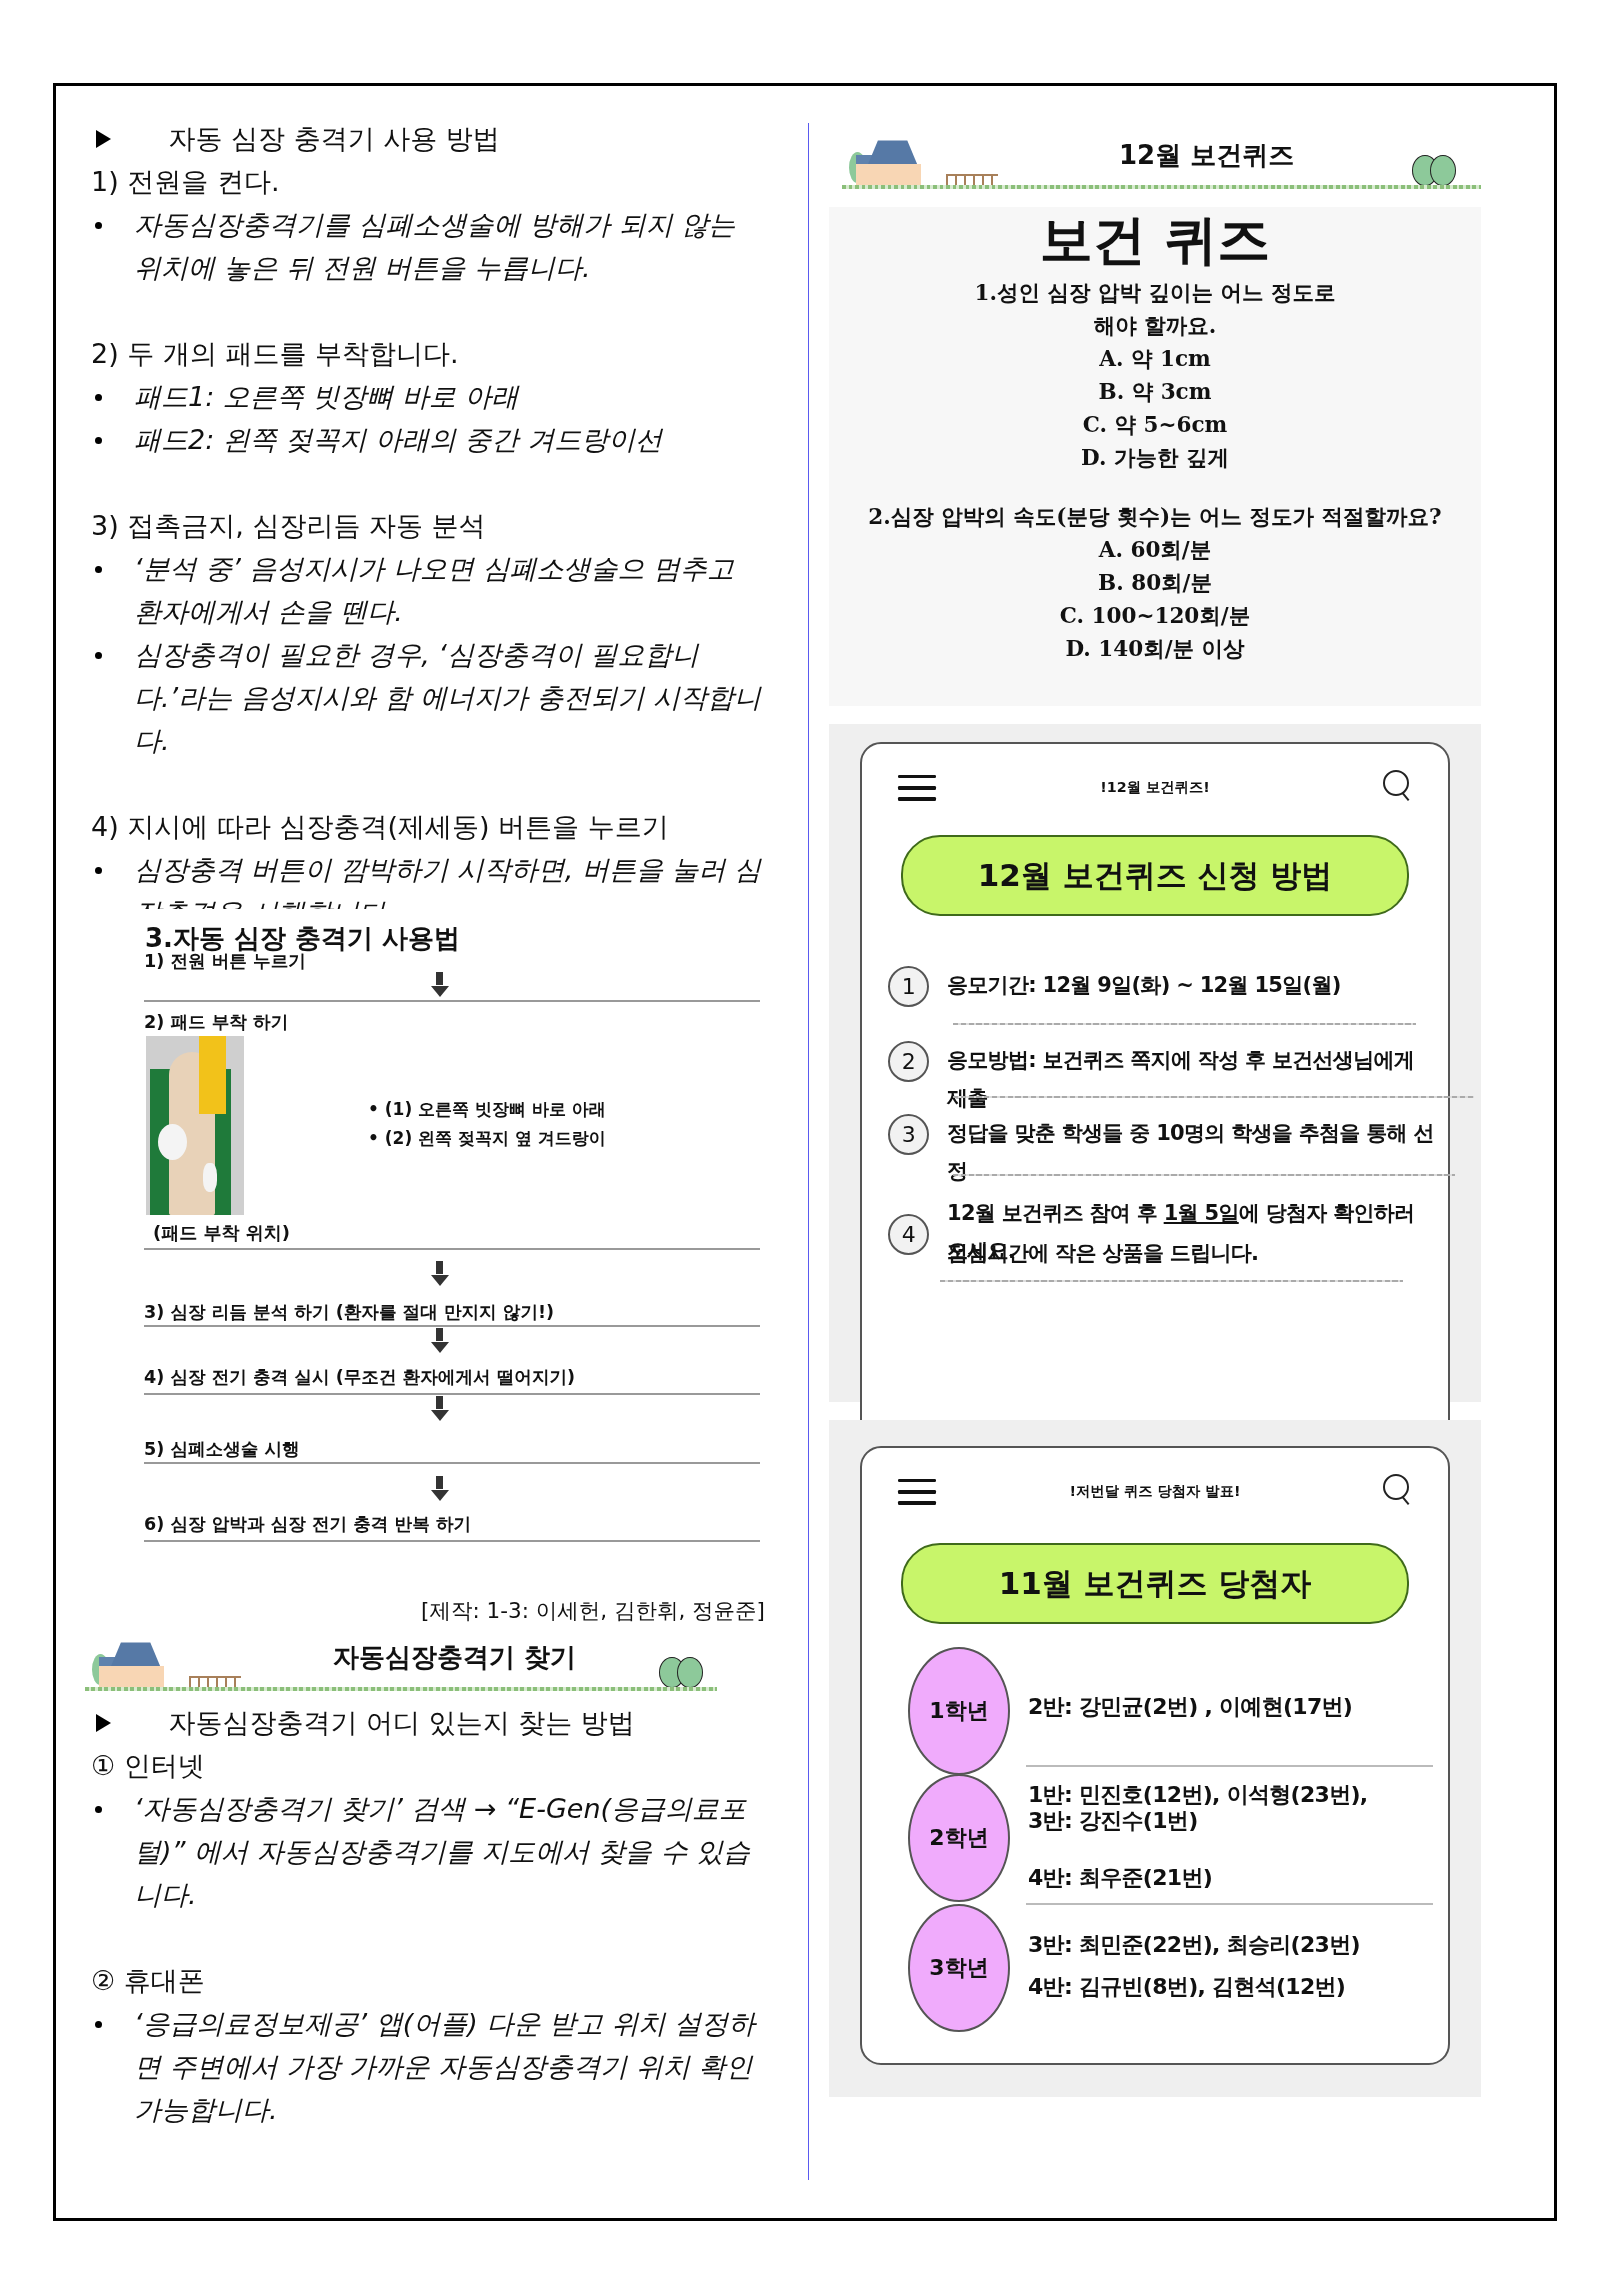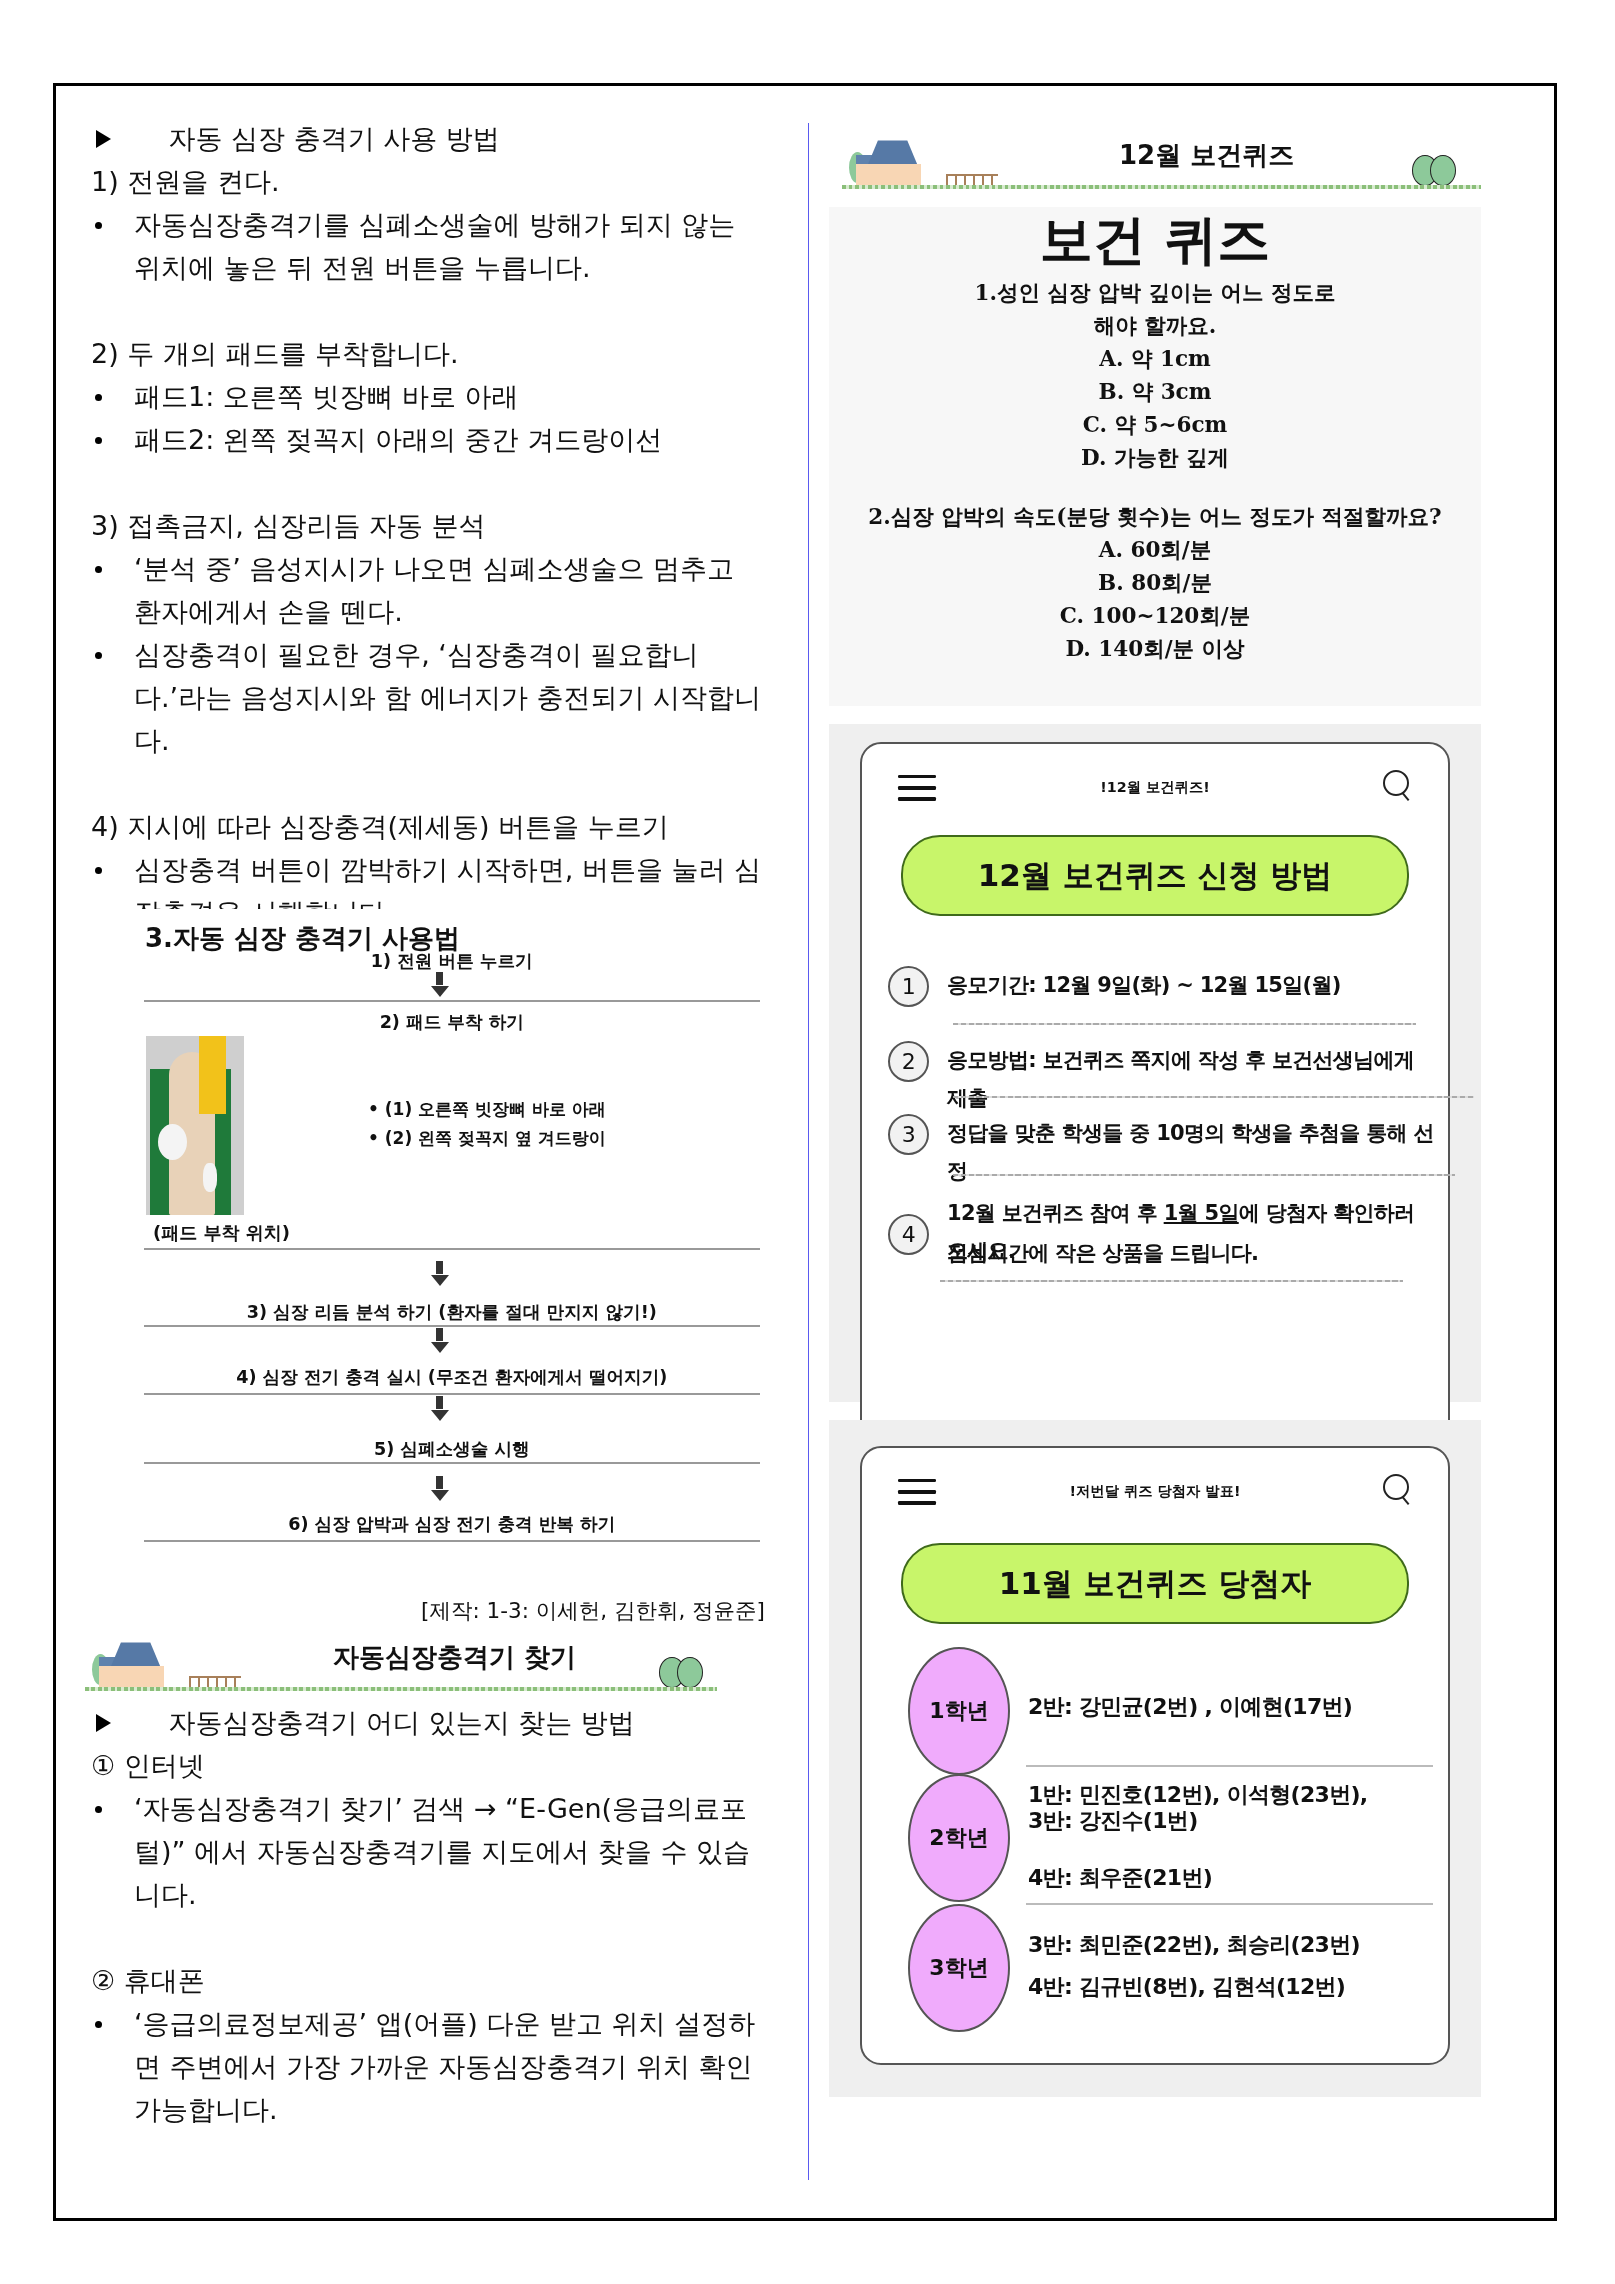--- a/index.html
+++ b/index.html
@@ -8,29 +8,29 @@
   .frame { position:absolute; left:53px; top:83px; width:1504px; height:2138px;
            border:3.9px solid #000; box-sizing:border-box; }
   .divider { position:absolute; left:808px; top:123px; width:1.3px; height:2057px; background:#5a5af0; }
 
   
   .left { position:absolute; left:91px; top:117px; width:678px; font-size:27px; line-height:43px; }
   .left p { margin:0;gap:43px; }
   .hd { display:flex; align-items:center; }
   .tri { display:inline-block; width:0; height:0; border-top:9.8px solid transparent;
          border-bottom:9.8px solid transparent; border-left:15.6px solid #000; margin:0 14.3px 0 5.2px; }
-  .bullet { position:relative; padding-left:43px; }
+  .bullet { position:relative; padding-left:43px;font-style:italic; }
   .bullet::before { content:""; position:absolute; left:3.9px; top:19px; width:7.2px; height:7.2px;
                     border-radius:50%; background:#000; }
   .gap { height:43px; }
 
   .aed { position:absolute; left:111px; top:909px; width:655px; height:665px; background:#fff;
          font-weight:bold; font-family:"DejaVu Sans", sans-serif; }
   .aed .t { position:absolute; left:34px; top:11.7px; font-size:26px; }
-  .aed .row { position:absolute; left:33px; right:6.5px; text-align:center; font-size:17.6px; }
+  .aed .row { position:absolute; left:33px; right:6.5px; text-align:left; font-size:17.6px; }
   .aed .ln { position:absolute; left:33px; right:6.5px; height:2px; background:#999; }
   .aed .arr { position:absolute; left:50%; margin-left:-7.8px; width:0; height:0;
               border-left:9px solid transparent; border-right:9px solid transparent; border-top:11.7px solid #333; }
   .aed .arr::before { content:""; position:absolute; left:-3.3px; top:-25px; width:6.5px; height:13px; background:#333; }
   .photo { position:absolute; left:35px; top:127px; width:98px; height:179px; background:#cfcfcf; overflow:hidden; }
   .photo .mat { position:absolute; left:3.9px; top:33px; width:81px; height:147px; background:#1f7a3a; }
   .photo .body { position:absolute; left:23px; top:16.3px; width:46px; height:163px; background:#e8d2b8; border-radius:23px 23px 2.6px 2.6px; }
   .photo .aedbox { position:absolute; left:53px; top:0px; width:27px; height:78px; background:#f2c21a; }
   .photo .pad1 { position:absolute; left:11.7px; top:88px; width:29px; height:36px; background:#f4f4f4; border-radius:50%; }
   .photo .pad2 { position:absolute; left:57px; top:127px; width:14.3px; height:29px; background:#f4f4f4; border-radius:40%; }

